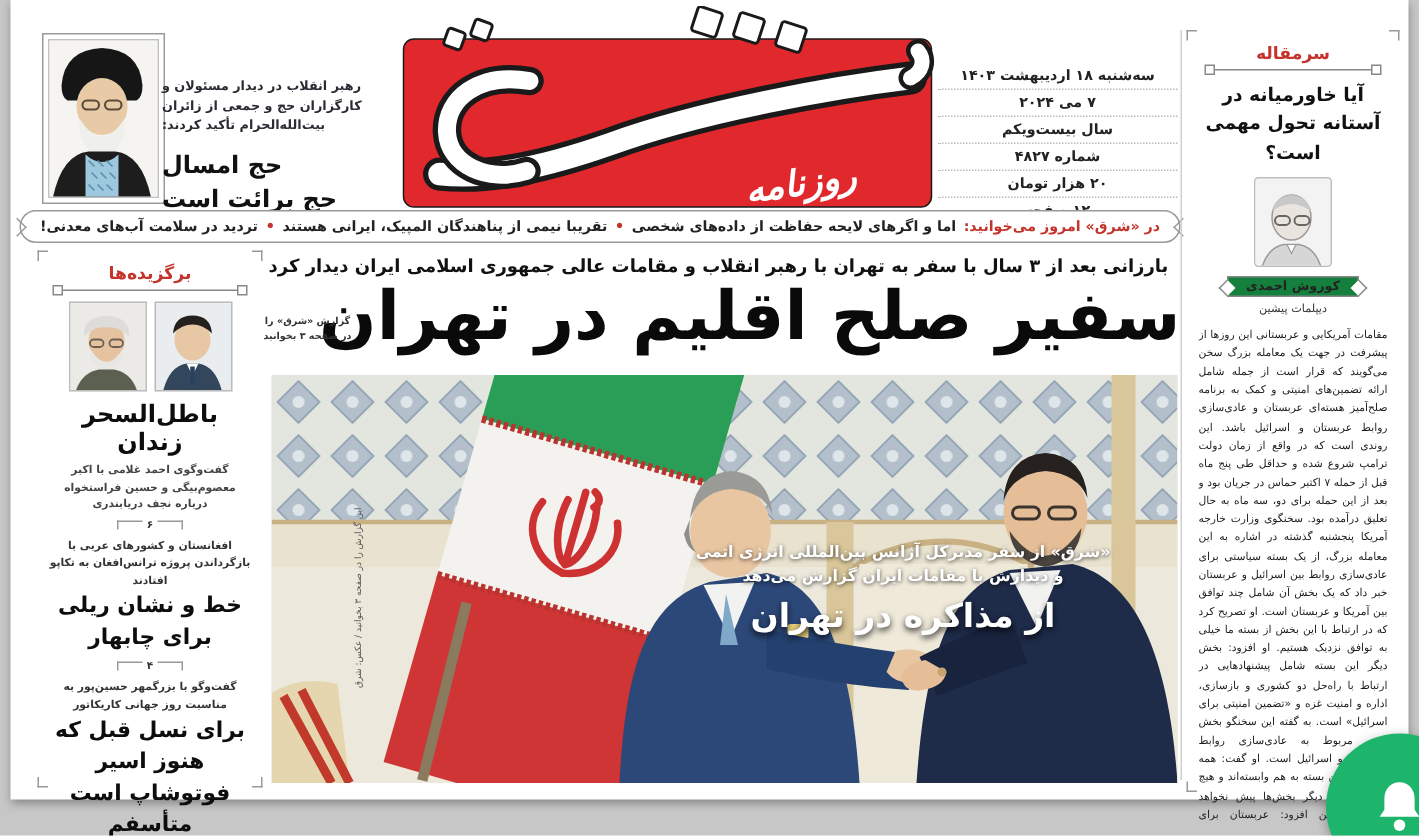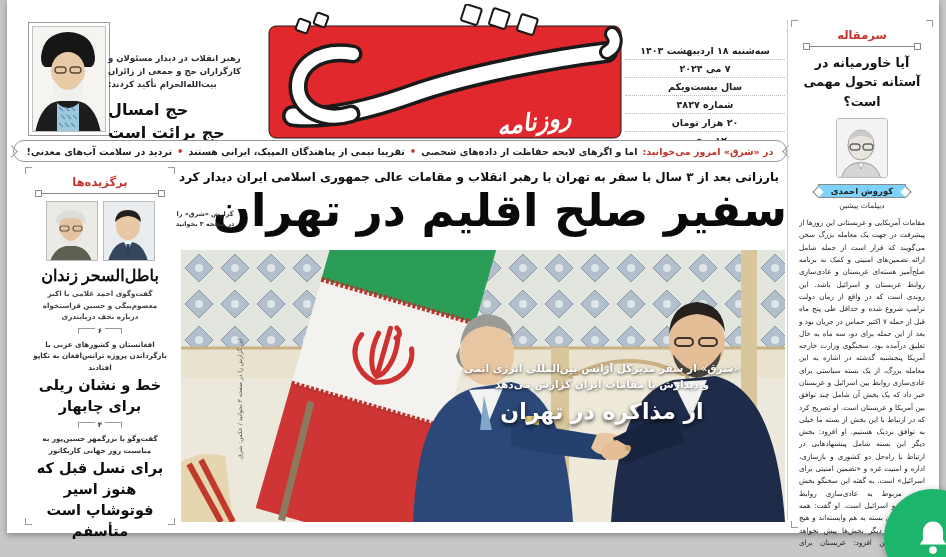--- a/index.html
+++ b/index.html
@@ -48,21 +48,21 @@
   .strip .bul  { color:#c4342c; font-weight:bold; font-size:10px; }
   .strip::before, .strip::after { content:""; position:absolute; top:6px; width:8px; height:8px; border-left:1px solid #9a9a9a; border-bottom:1px solid #9a9a9a; }
   .strip::before { right:-7px; transform:rotate(45deg); }
   .strip::after  { left:-7px;  transform:rotate(-135deg); }
 
   
   .hl { left:18px; top:167px; width:150px; height:358px; padding:8px 6px 0 6px; text-align:center; }
   .hl-title { color:#c4342c; font-weight:bold; font-size:11.5px; letter-spacing:1px; }
   .hl-photos { display:flex; gap:5px; justify-content:center; margin-top:7px; }
   .hl-photos .ph { width:52px; height:60px; border:1px solid #bbb; overflow:hidden; background:#f2f2f2; }
-  .hl-h1 { font-size:16px; font-weight:bold; color:#0d0d0d; margin-top:5px;font-family:Liberation Serif, serif; }
+  .hl-h1 { font-size:16px; font-weight:bold; color:#0d0d0d; margin-top:5px; }
   .hl-sub { font-size:7.2px; font-weight:bold; color:#444; line-height:1.6; margin-top:3px; }
   .hl-kick { font-size:7.2px; font-weight:bold; color:#333; line-height:1.6; }
   .hl-h2 { font-size:14.5px; font-weight:bold; color:#0d0d0d; line-height:1.45; margin-top:2px; }
 
   
   .mk { left:172px; top:170px; width:608px; text-align:left; font-size:12px; font-weight:bold; color:#111; }
   .mh { left:172px; top:184px; width:608px; text-align:right; font-size:45px; font-weight:bold; color:#0a0a0a; }
   .mnote { left:166px; top:210px; width:64px; text-align:center; font-size:6.4px; font-weight:bold; color:#333; line-height:1.5; }
   .photo { left:174px; top:250px; width:604px; height:272px; overflow:hidden; background:#ece8dc; }
   .pcredit { left:157px; top:395px; width:150px; font-size:6px; color:#555; transform:rotate(-90deg); transform-origin:center; text-align:center; }
@@ -71,21 +71,21 @@
   .cap .s { font-size:10.5px; font-weight:bold; line-height:1.55; text-shadow:0 1px 3px rgba(0,0,0,.75); }
   .cap .b1 { font-size:22px; font-weight:bold; margin-top:6px; text-shadow:0 2px 4px rgba(0,0,0,.8); }
   .cap .b2 { font-size:22px; font-weight:bold; text-shadow:0 2px 4px rgba(0,0,0,.8); }
 
   
   .vrule { left:780px; top:20px; width:1px; height:500px; background:#cfcfcf; }
   .ed { left:784px; top:20px; width:142px; height:508px; padding:8px 8px 0 8px; text-align:center; }
   .ed-title { color:#c4342c; font-weight:bold; font-size:11.5px; }
   .ed-head { font-size:12.5px; font-weight:bold; color:#111; line-height:1.55; margin-top:6px; }
   .ed-photo { width:52px; height:60px; margin:7px auto 0 auto; border:1px solid #bbb; border-radius:3px; overflow:hidden; background:#f4f4f4; }
-  .badge { display:inline-block; border:1px solid #888; padding:1px 12px; font-size:8.5px; font-weight:bold; color:#222; margin-top:6px; position:relative; background:#7dd3fc; }
+  .badge { display:inline-block; border:1px solid #888; padding:1px 12px; font-size:8.5px; font-weight:bold; color:#222; margin-top:6px; position:relative; background:#15803d; }
   .badge::before, .badge::after { content:""; position:absolute; top:3px; width:7px; height:7px; background:#fff; border:1px solid #888; transform:rotate(45deg); }
   .badge::before { right:-5px; border-left:none; border-bottom:none; }
   .badge::after  { left:-5px; border-right:none; border-top:none; }
   .ed-role { font-size:7.5px; font-weight:normal; color:#333; margin-top:3px; }
   .ed-body { text-align:justify; font-size:7.15px; color:#1c1c1c; line-height:1.72; margin-top:7px; height:330px; overflow:hidden; }
 
   
   .bell { position:absolute; left:884px; top:489px; width:98px; height:98px; border-radius:50%;
           background:#1db56b; display:flex; align-items:center; justify-content:center; cursor:pointer;
           box-shadow:0 2px 8px rgba(0,0,0,.3); }

